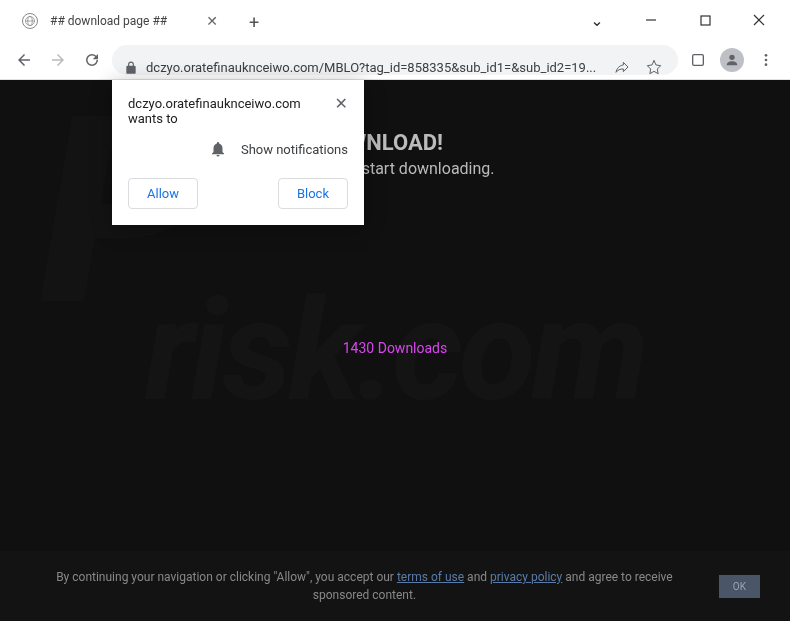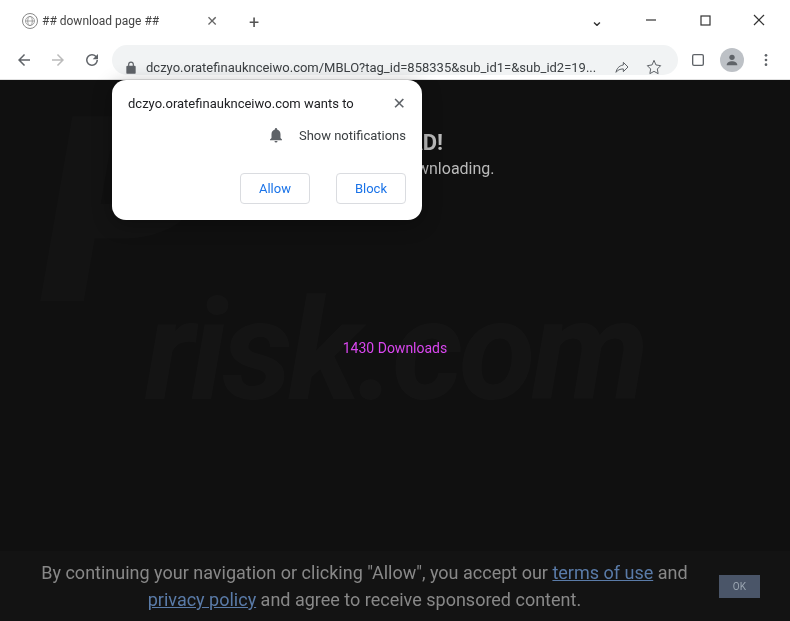--- a/index.html
+++ b/index.html
@@ -3,21 +3,21 @@
   <meta charset="utf-8">
   <style>
     * { margin: 0; padding: 0; box-sizing: border-box; font-family: -apple-system, BlinkMacSystemFont, "Segoe UI", Roboto, sans-serif; }
     body { width: 790px; height: 621px; overflow: hidden; background: #fff; position: relative; }
     
     .window-controls { height: 40px; background: #fff; display: flex; justify-content: flex-end; align-items: center; padding-right: 8px; gap: 8px; }
     .window-btn { width: 46px; height: 32px; display: flex; align-items: center; justify-content: center; cursor: pointer; }
     .chevron-down { font-size: 16px; color: #333; }
     
     .tab-strip { height: 0; position: relative; }
-    .tab { position: absolute; top: -36px; left: 12px; height: 34px; width: 220px; background: #fff; border-radius: 8px 8px 0 0; display: flex; align-items: center; padding: 0 10px; gap: 4px; }
+    .tab { position: absolute; top: -36px; left: 12px; height: 34px; width: 220px; background: #fff; border-radius: 8px 8px 0 0; display: flex; align-items: center; padding: 0 10px; gap: 12px; }
     .tab-favicon { width: 16px; height: 16px; border-radius: 50%; border: 1px solid #888; display: flex; align-items: center; justify-content: center; }
     .tab-favicon svg { width: 12px; height: 12px; }
     .tab-title { font-size: 12px; color: #444; flex: 1; white-space: nowrap; overflow: hidden; text-overflow: ellipsis; }
     .tab-close { font-size: 14px; color: #666; cursor: pointer; padding: 2px 4px; }
     .new-tab { position: absolute; top: -32px; left: 240px; width: 28px; height: 28px; display: flex; align-items: center; justify-content: center; font-size: 18px; color: #555; cursor: pointer; }
     
     .toolbar { height: 40px; background: #fff; display: flex; align-items: center; padding: 0 10px; gap: 6px; border-bottom: 1px solid #e0e0e0; }
     .nav-btn { width: 28px; height: 28px; display: flex; align-items: center; justify-content: center; cursor: pointer; color: #5f6368; border-radius: 50%; }
     .nav-btn.disabled { color: #bbb; cursor: default; }
     .omnibox { flex: 1; height: 30px; background: #f1f3f4; border-radius: 15px; display: flex; align-items: flex-end; padding: 0 12px; gap: 8px; }
@@ -34,32 +34,32 @@
     .watermark-text { font-size: 140px; font-weight: 700; color: rgba(60,60,60,0.35); font-style: italic; letter-spacing: -4px; white-space: nowrap; }
     .watermark-p { font-size: 260px; font-weight: 900; color: rgba(50,50,50,0.35); position: absolute; left: 40px; top: -20px; font-style: italic; }
     
     .page-headline { position: absolute; top: 50px; left: 50%; transform: translateX(-50%); text-align: center; z-index: 2; color: #bbb; }
     .page-headline h1 { font-size: 22px; font-weight: 700; margin-bottom: 4px; }
     .page-headline p { font-size: 16px; }
     
     .downloads-text { position: absolute; top: 260px; left: 50%; transform: translateX(-50%); font-size: 14px; color: #d946ef; z-index: 2; }
     
     .cookie-bar { position: absolute; bottom: 0; left: 0; right: 0; height: 70px; background: rgba(20,20,20,0.85); display: flex; align-items: center; justify-content: center; padding: 0 30px; gap: 20px; z-index: 3; }
-    .cookie-text { font-size: 18px; color: #888; text-align: center; line-height: 1.5; }
+    .cookie-text { font-size: 12px; color: #888; text-align: center; line-height: 1.5; }
     .cookie-link { color: #5a7ba8; text-decoration: underline; cursor: pointer; }
     .cookie-ok { background: #4a5568; color: #9aa5b1; border: none; padding: 6px 14px; font-size: 10px; cursor: pointer; }
     
-    .notification-prompt { position: absolute; top: 80px; left: 112px; width: 310px; background: #fff; border-radius: 14px; box-shadow: 0 4px 20px rgba(0,0,0,0.3); z-index: 100; padding: 16px; }
+    .notification-prompt { position: absolute; top: 80px; left: 112px; width: 252px; background: #fff; border-radius: 0; box-shadow: 0 4px 20px rgba(0,0,0,0.3); z-index: 100; padding: 16px; }
     .prompt-header { display: flex; justify-content: space-between; align-items: flex-start; }
     .prompt-origin { font-size: 13px; color: #202124; }
     .prompt-close { font-size: 16px; color: #5f6368; cursor: pointer; line-height: 1; }
     .prompt-body { display: flex; align-items: center; gap: 14px; margin-top: 14px; justify-content: flex-end; }
     .bell-icon { color: #5f6368; }
     .prompt-label { font-size: 13px; color: #3c4043; }
-    .prompt-actions { display: flex; justify-content: flex-end; gap: 26px; margin-top: 29px; }
+    .prompt-actions { display: flex; justify-content: space-between; gap: 10px; margin-top: 20px; }
     .prompt-btn { background: #fff; border: 1px solid #dadce0; color: #1a73e8; font-size: 13px; padding: 7px 18px; border-radius: 4px; cursor: pointer; }
     
     svg { display: block; }
   </style>
 </head>
 <body>
 
 <div class="window-controls">
   <div class="window-btn">
       <span class="chevron-down">⌄</span>

